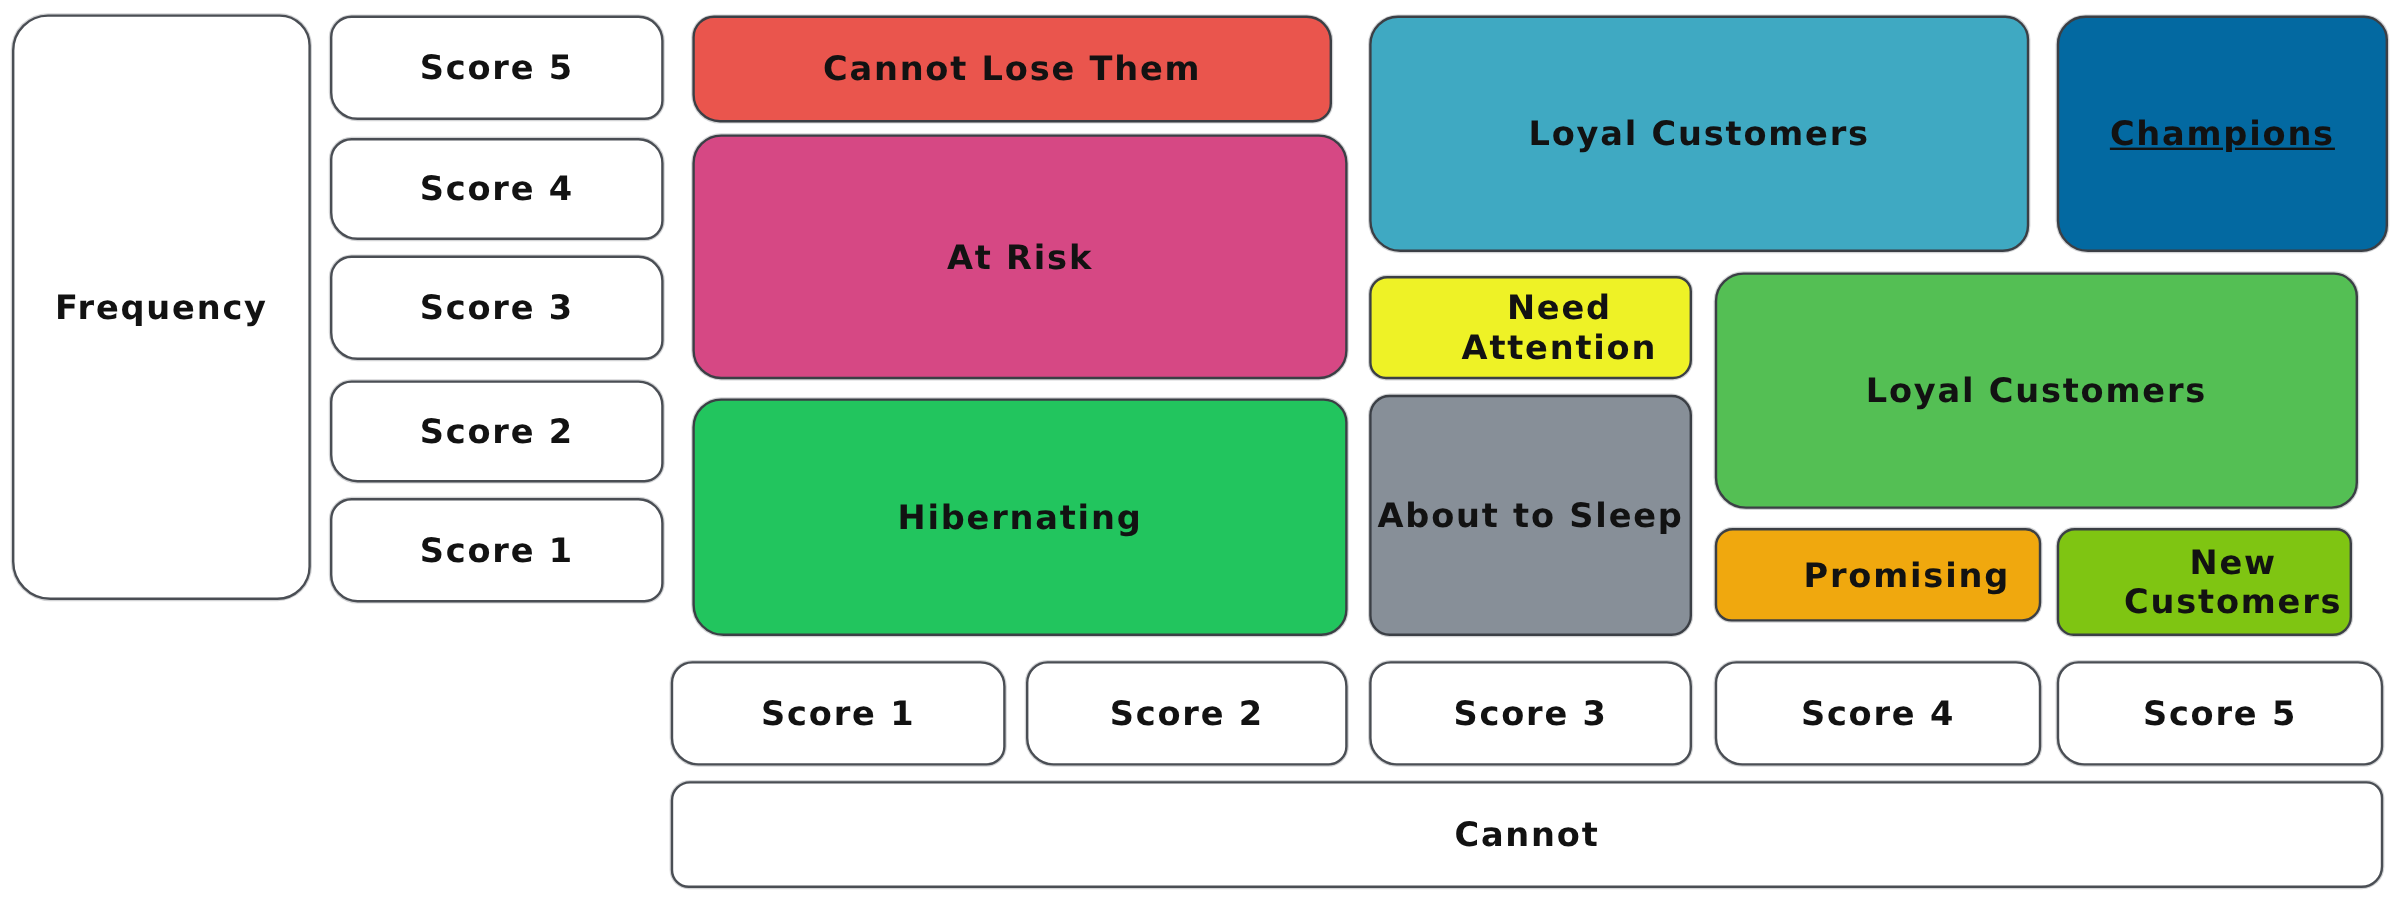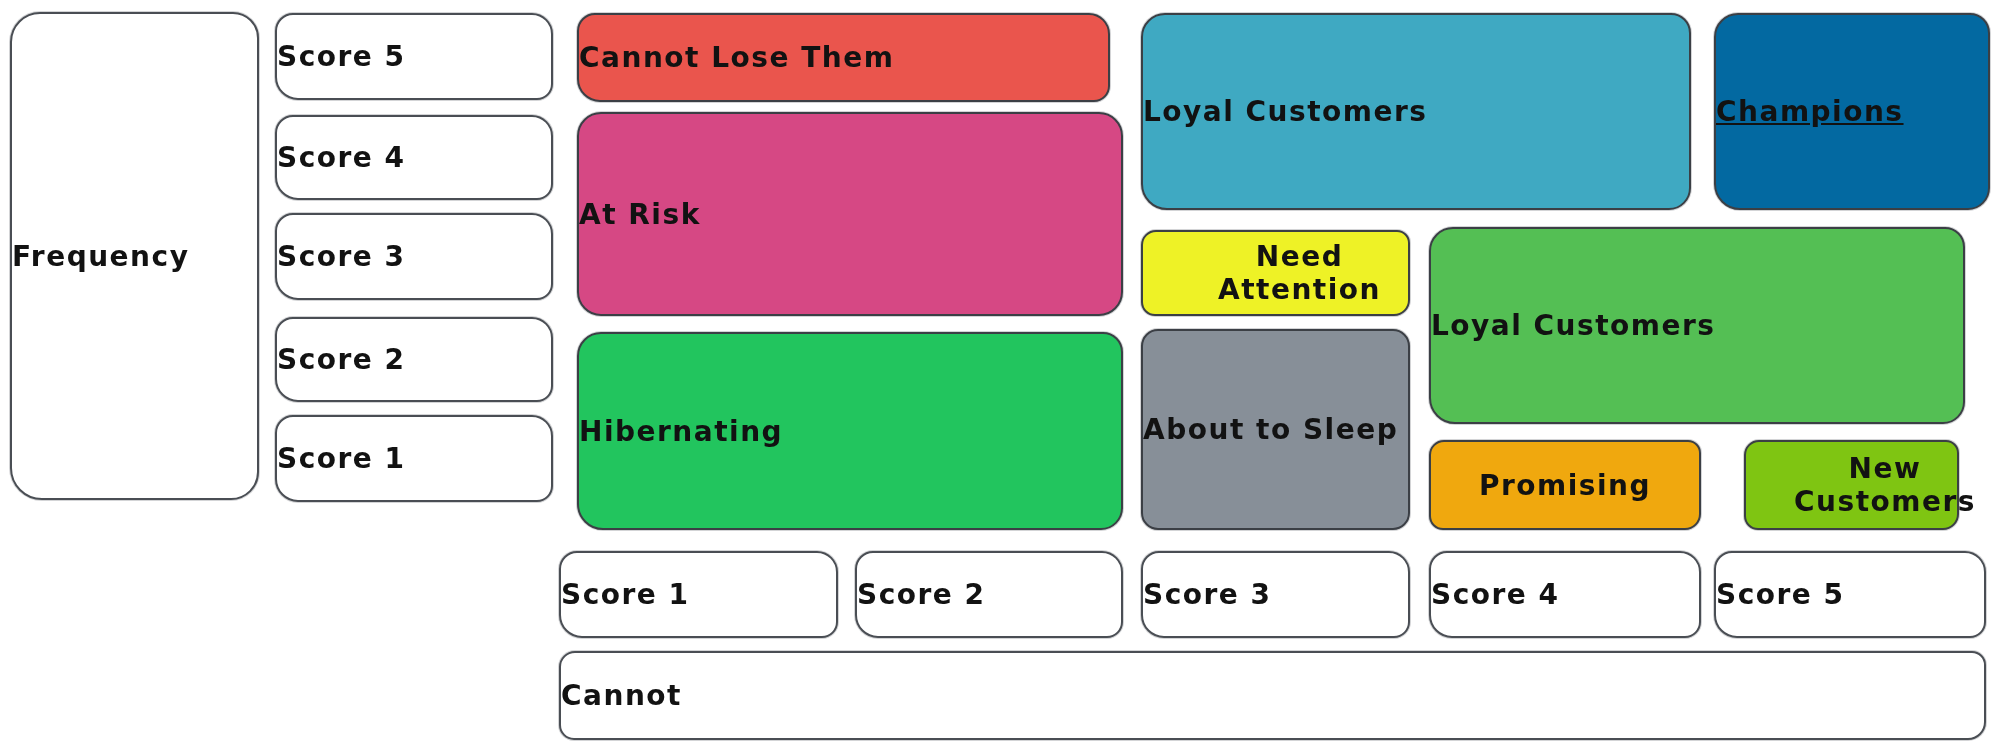--- a/index.html
+++ b/index.html
@@ -13,20 +13,21 @@
     width: 2000px;
     height: 753px;
     background: #ffffff;
     overflow: hidden;
   }
   .box {
     position: absolute;
     box-sizing: border-box;
     display: flex;
     align-items: center;
+    justify-content: center;
     text-align: center;
     border: 2px solid #3b3f45;
     color: #121212;
     font-size: 28px;
     font-weight: 600;
     letter-spacing: 1.5px;
     border-radius: 18px 21px 16px 23px;
     box-shadow: 0 0 0 1px rgba(80,84,90,0.25);
   }
   .white { background: #ffffff; border-color: #4a4e54; }
@@ -44,22 +45,22 @@
 
   
   .seg-clt     { left:577px;  top:13px;  width:533px; height:89px;  }
   .seg-risk    { left:577px;  top:112px; width:546px; height:204px;border-radius:24px; }
   .seg-hib     { left:577px;  top:332px; width:546px; height:198px; }
   .seg-loyal-t { left:1141px; top:13px;  width:550px; height:197px; }
   .seg-champ   { left:1714px; top:13px;  width:276px; height:197px; }
   .seg-need    { left:1141px; top:230px; width:269px; height:86px;  }
   .seg-sleep   { left:1141px; top:329px; width:269px; height:201px;border-radius:17px; }
   .seg-loyal-m { left:1429px; top:227px; width:536px; height:197px; }
-  .seg-prom    { left:1429px; top:440px; width:272px; height:90px;  }
-  .seg-new     { left:1714px; top:440px; width:215px; height:90px;margin-left:30px;  }
+  .seg-prom    { left:1429px; top:440px; width:272px; height:78px;  }
+  .seg-new     { left:1714px; top:440px; width:246px; height:90px;  }
 
   
   .xs1 { left:559px;  top:551px; width:279px; height:87px; }
   .xs2 { left:855px;  top:551px; width:268px; height:87px; }
   .xs3 { left:1141px; top:551px; width:269px; height:87px; }
   .xs4 { left:1429px; top:551px; width:272px; height:87px; }
   .xs5 { left:1714px; top:551px; width:272px; height:87px; }
   .recency-box { left:559px; top:651px; width:1427px; height:89px; border-radius:16px 14px 18px 15px; }
 
   .label { pointer-events: none; }

